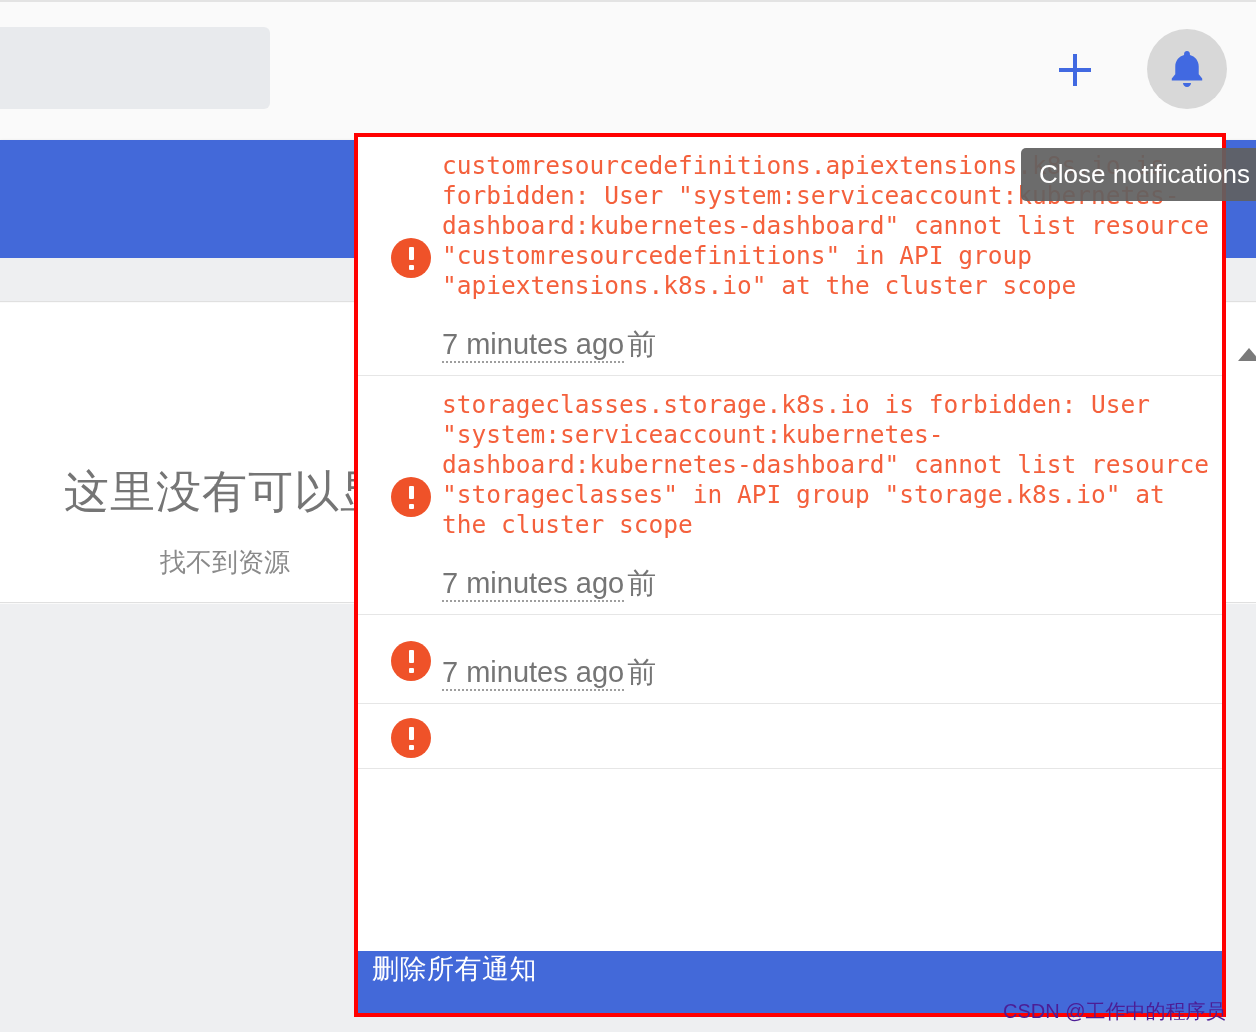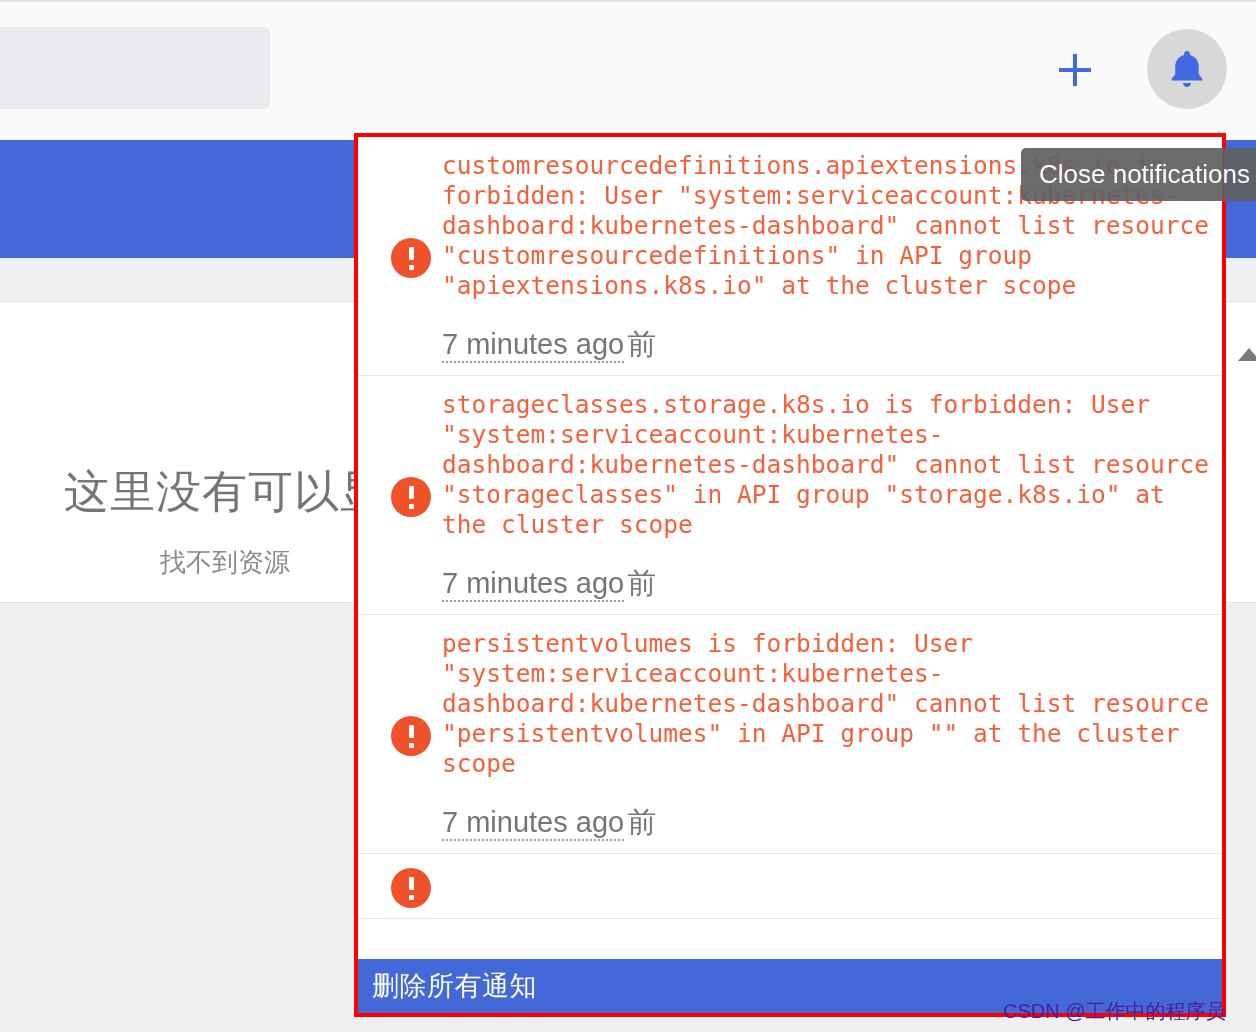--- a/index.html
+++ b/index.html
@@ -150,23 +150,23 @@
     color: #757575;
   }
   .notif-time .rel {
     border-bottom: 2px dotted #9e9e9e;
     padding-bottom: 1px;
   }
   .notif-time .suffix { margin-left: 3px; }
 
   
   .notif-footer {
-    position: absolute; left: 0; bottom: 0; width: 100%; height: 54px;
+    position: absolute; left: 0; bottom: 0; width: 100%; height: 62px;
     background: #4369d9;
-    display: flex; align-items: center;
+    display: flex; 
     padding-left: 14px;
     cursor: pointer;
   }
   .notif-footer-label {
     color: #ffffff; font-size: 27px; letter-spacing: .5px;
   }
 
   
   .tooltip {
     position: absolute; left: 1021px; top: 148px;
@@ -257,21 +257,20 @@
           </div>
         </div>
         <div class="notif-item">
           <div class="notif-icon-cell">
             <div class="err-icon err-icon-wrap">
               <span class="bar"></span>
               <span class="dot"></span>
             </div>
           </div>
           <div class="notif-body">
-            <div class="notif-msg">persistentvolumes is forbidden: User "system:serviceaccount:kubernetes-dashboard:kubernetes-dashboard" cannot list resource "persistentvolumes" in API group "" at the cluster scope</div>
             <div class="notif-time"><span class="rel">7 minutes ago</span><span class="suffix">前</span></div>
           </div>
         </div>
         <div class="notif-item">
           <div class="notif-icon-cell">
             <div class="err-icon err-icon-wrap">
               <span class="bar"></span>
               <span class="dot"></span>
             </div>
           </div>

